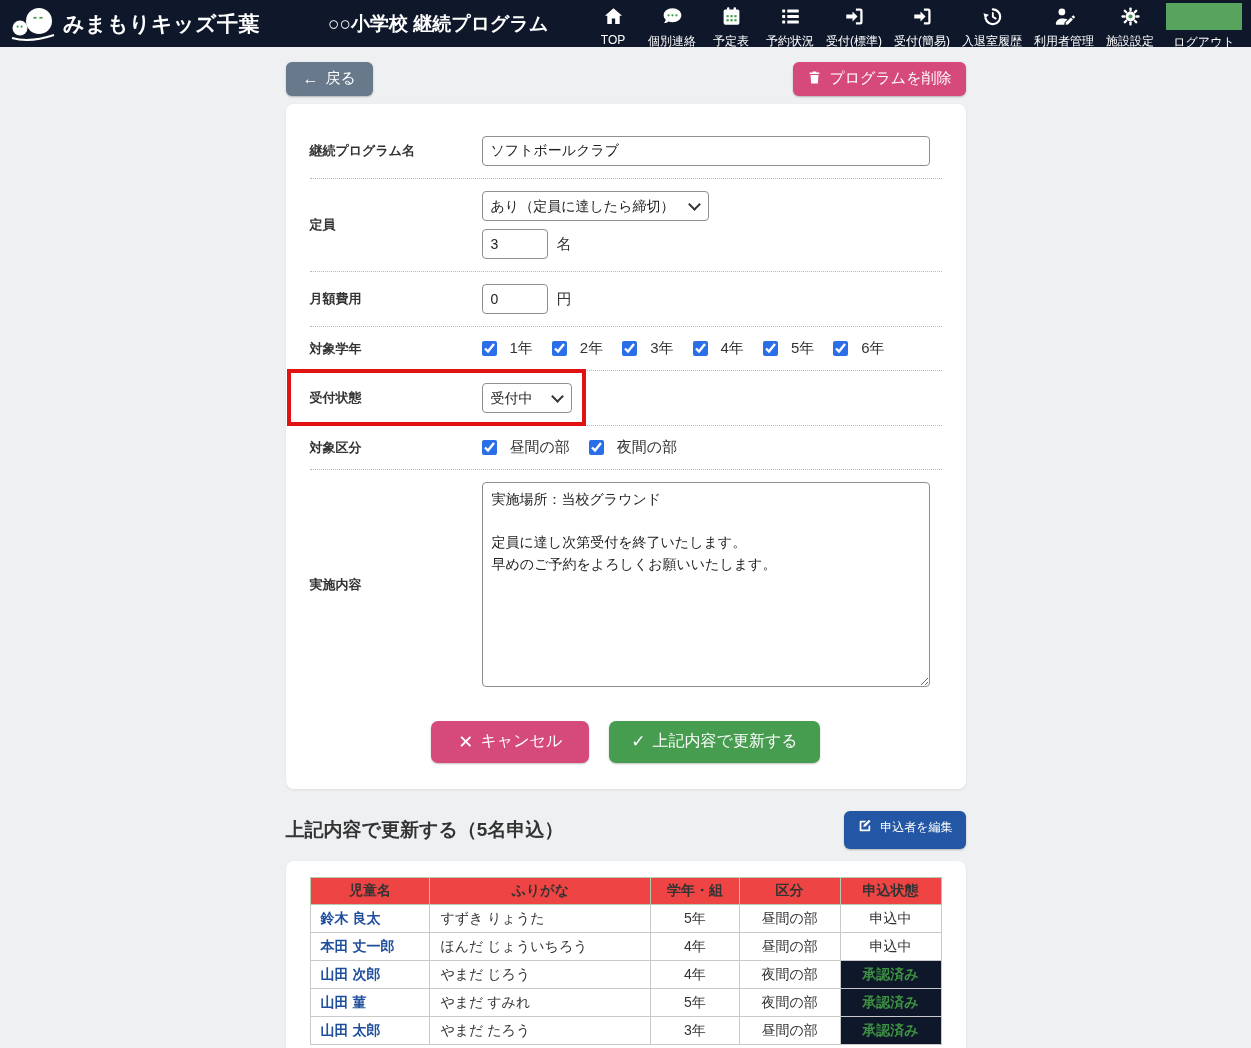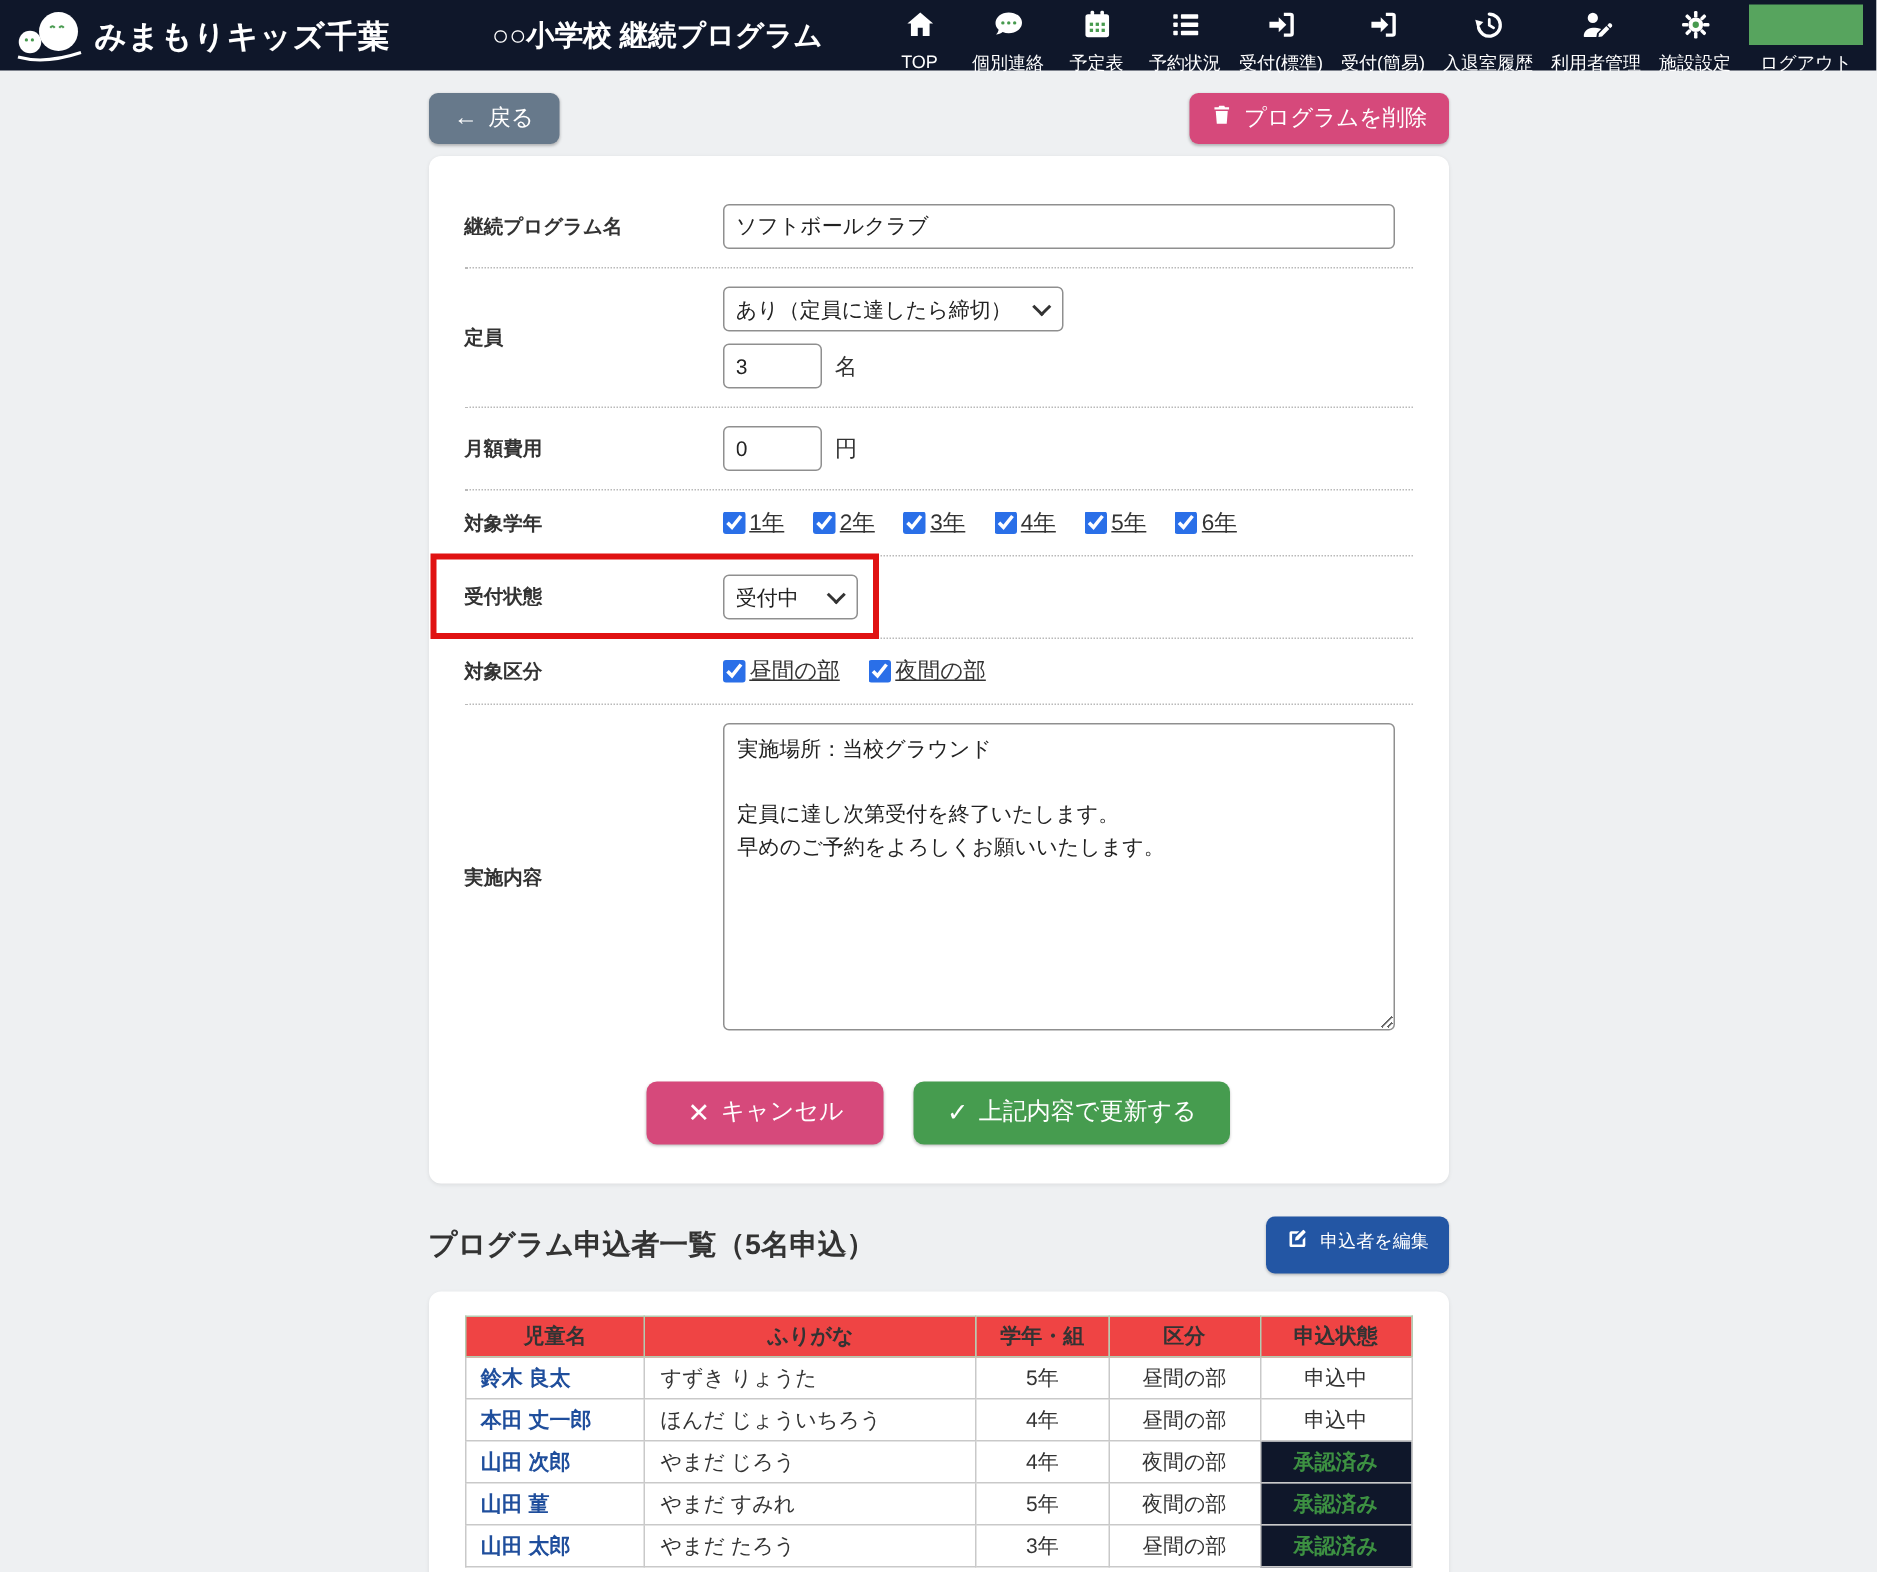--- a/index.html
+++ b/index.html
@@ -45,21 +45,21 @@
   .select-wrap select { appearance:none; -webkit-appearance:none; height:30px; border:1px solid #8f8f8f; border-radius:4px;
        background:#fff; font-size:14px; color:#222; padding:0 28px 0 8px; font-family:inherit; }
   .select-wrap::after { content:""; position:absolute; right:10px; top:9px; width:7px; height:7px;
        border-right:2px solid #333; border-bottom:2px solid #333; transform:rotate(45deg); pointer-events:none; }
   .select-capacity select { width:227px; }
   .select-status select { width:90px; }
   .stack { display:flex; flex-direction:column; gap:8px; align-items:flex-start; }
   .inline { display:flex; align-items:center; }
 
   .cb-group { display:flex; gap:19px; font-size:15px; }
-  .cb { display:inline-flex; align-items:center; gap:3px; cursor:pointer;text-decoration:underline; }
+  .cb { display:inline-flex; align-items:center; gap:13px; cursor:pointer; }
   .cb input { width:15px; height:15px; accent-color:#2a6fe8; cursor:pointer; }
 
   .highlight-box { position:absolute; left:-23px; top:-2px; width:299px; height:calc(100% + 3px);
        border:4px solid #e01212; pointer-events:none; z-index:5; }
 
   .details-area { width:448px; height:205px; border:1px solid #8f8f8f; border-radius:4px; padding:6px 9px;
        font-size:14px; line-height:1.55; color:#222; font-family:inherit; resize:both; }
 
   .form-actions { display:flex; justify-content:center; gap:20px; margin-top:22px; }
   .btn-cancel { background:#d6497b; padding:10px 27px 11px; font-size:16px; border-radius:7px; }
@@ -329,21 +329,21 @@
         <span>キャンセル</span>
       </button>
       <button class="btn btn-update">
         <span class="check-mark">✓</span>
         <span>上記内容で更新する</span>
       </button>
     </div>
   </section>
 
   <div class="section-head">
-    <h2 class="section-title">プログラム申込者一覧（5名申込）</h2>
+    <h2 class="section-title">上記内容で更新する（5名申込）</h2>
     <button class="btn btn-edit">
       <span>
         <svg viewBox="0 0 24 24" fill="#fff">
           <path d="M13.9 4.2H5.6A1.6 1.6 0 0 0 4 5.8v12.6A1.6 1.6 0 0 0 5.6 20h12.6a1.6 1.6 0 0 0 1.6-1.6v-8.3l-2.6 2.6v4.7H6.6V6.8h4.7z"></path>
           <path d="M20.8 5.4l-2.2-2.2a1 1 0 0 0-1.4 0l-7.1 7.1-.6 3.2 3.2-.6 7.1-7.1a1 1 0 0 0 0-1.4z"></path>
         </svg>
       </span>
       <span>申込者を編集</span>
     </button>
   </div>

